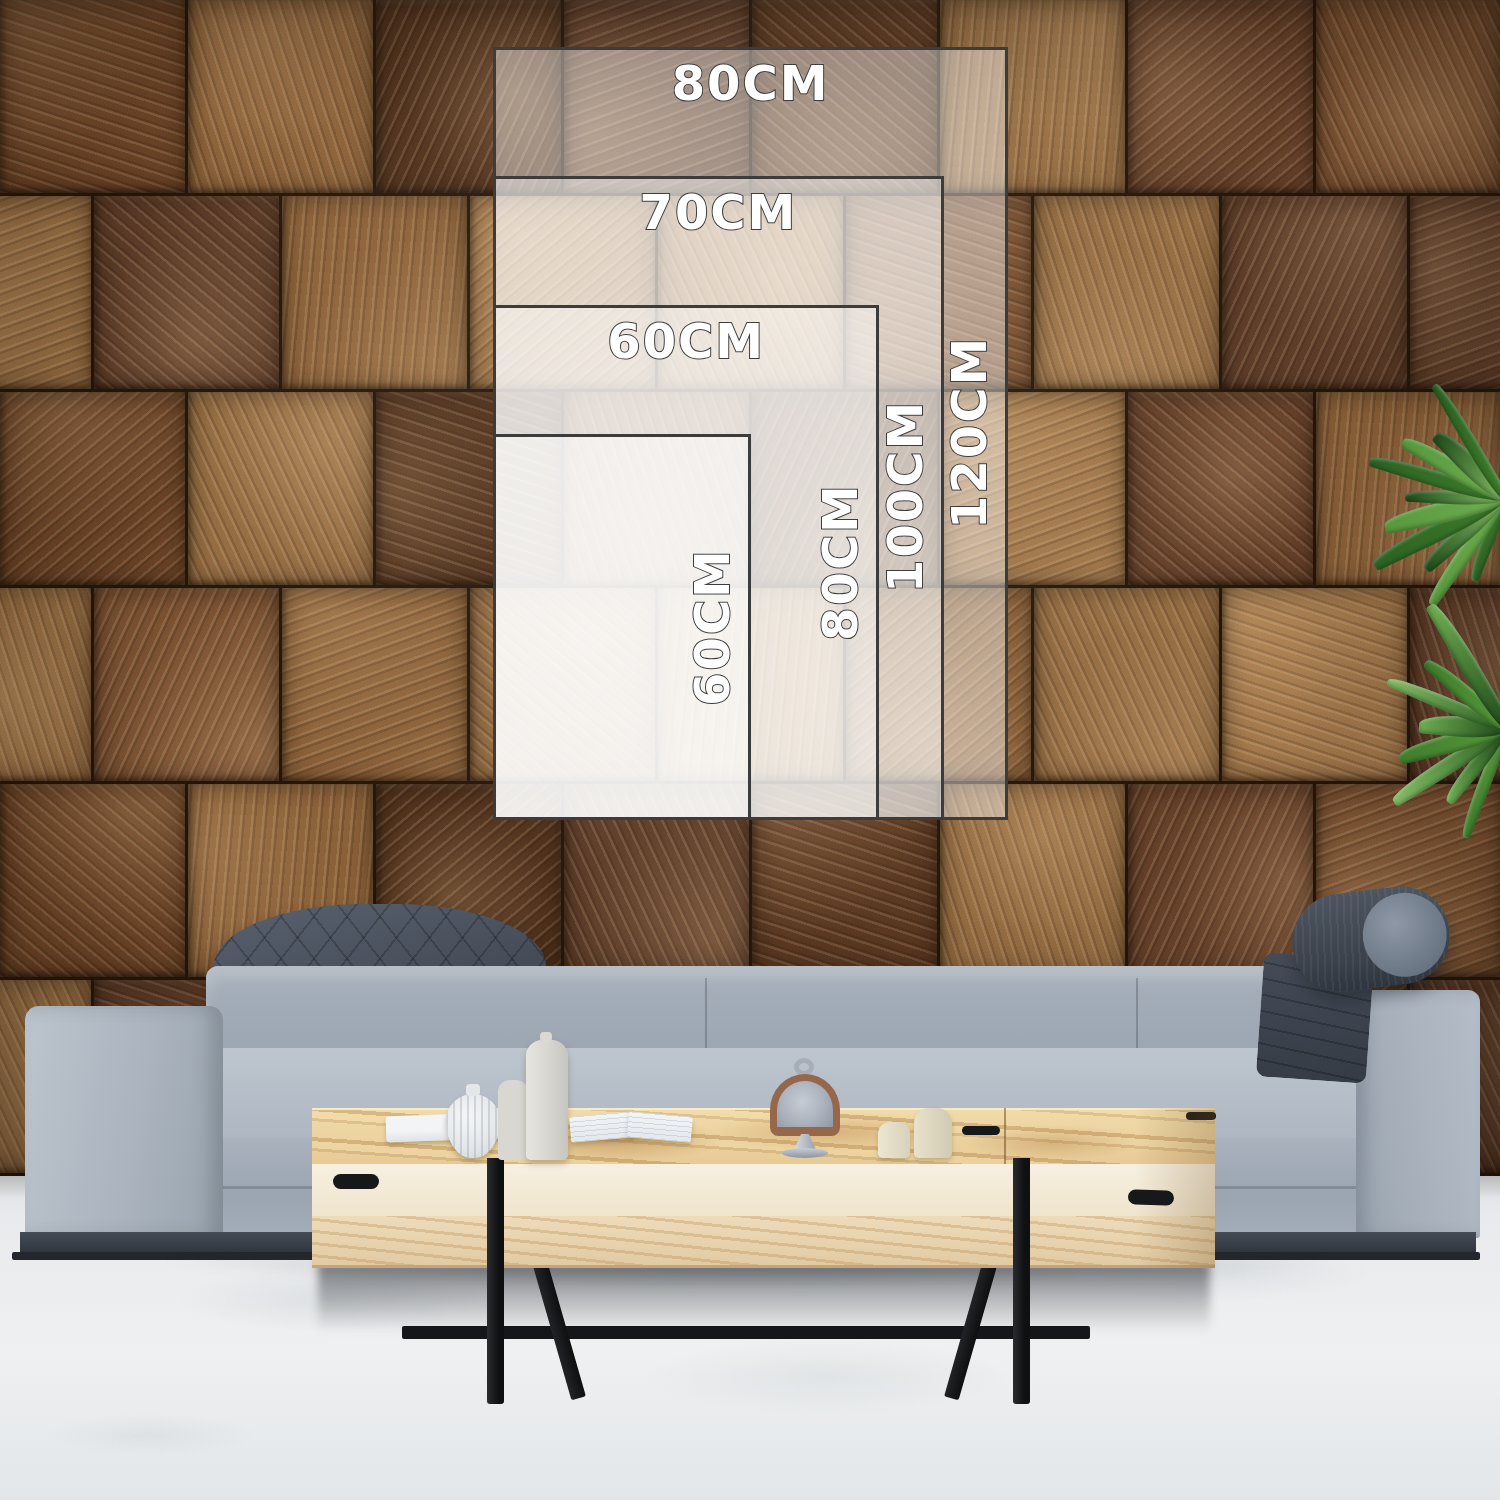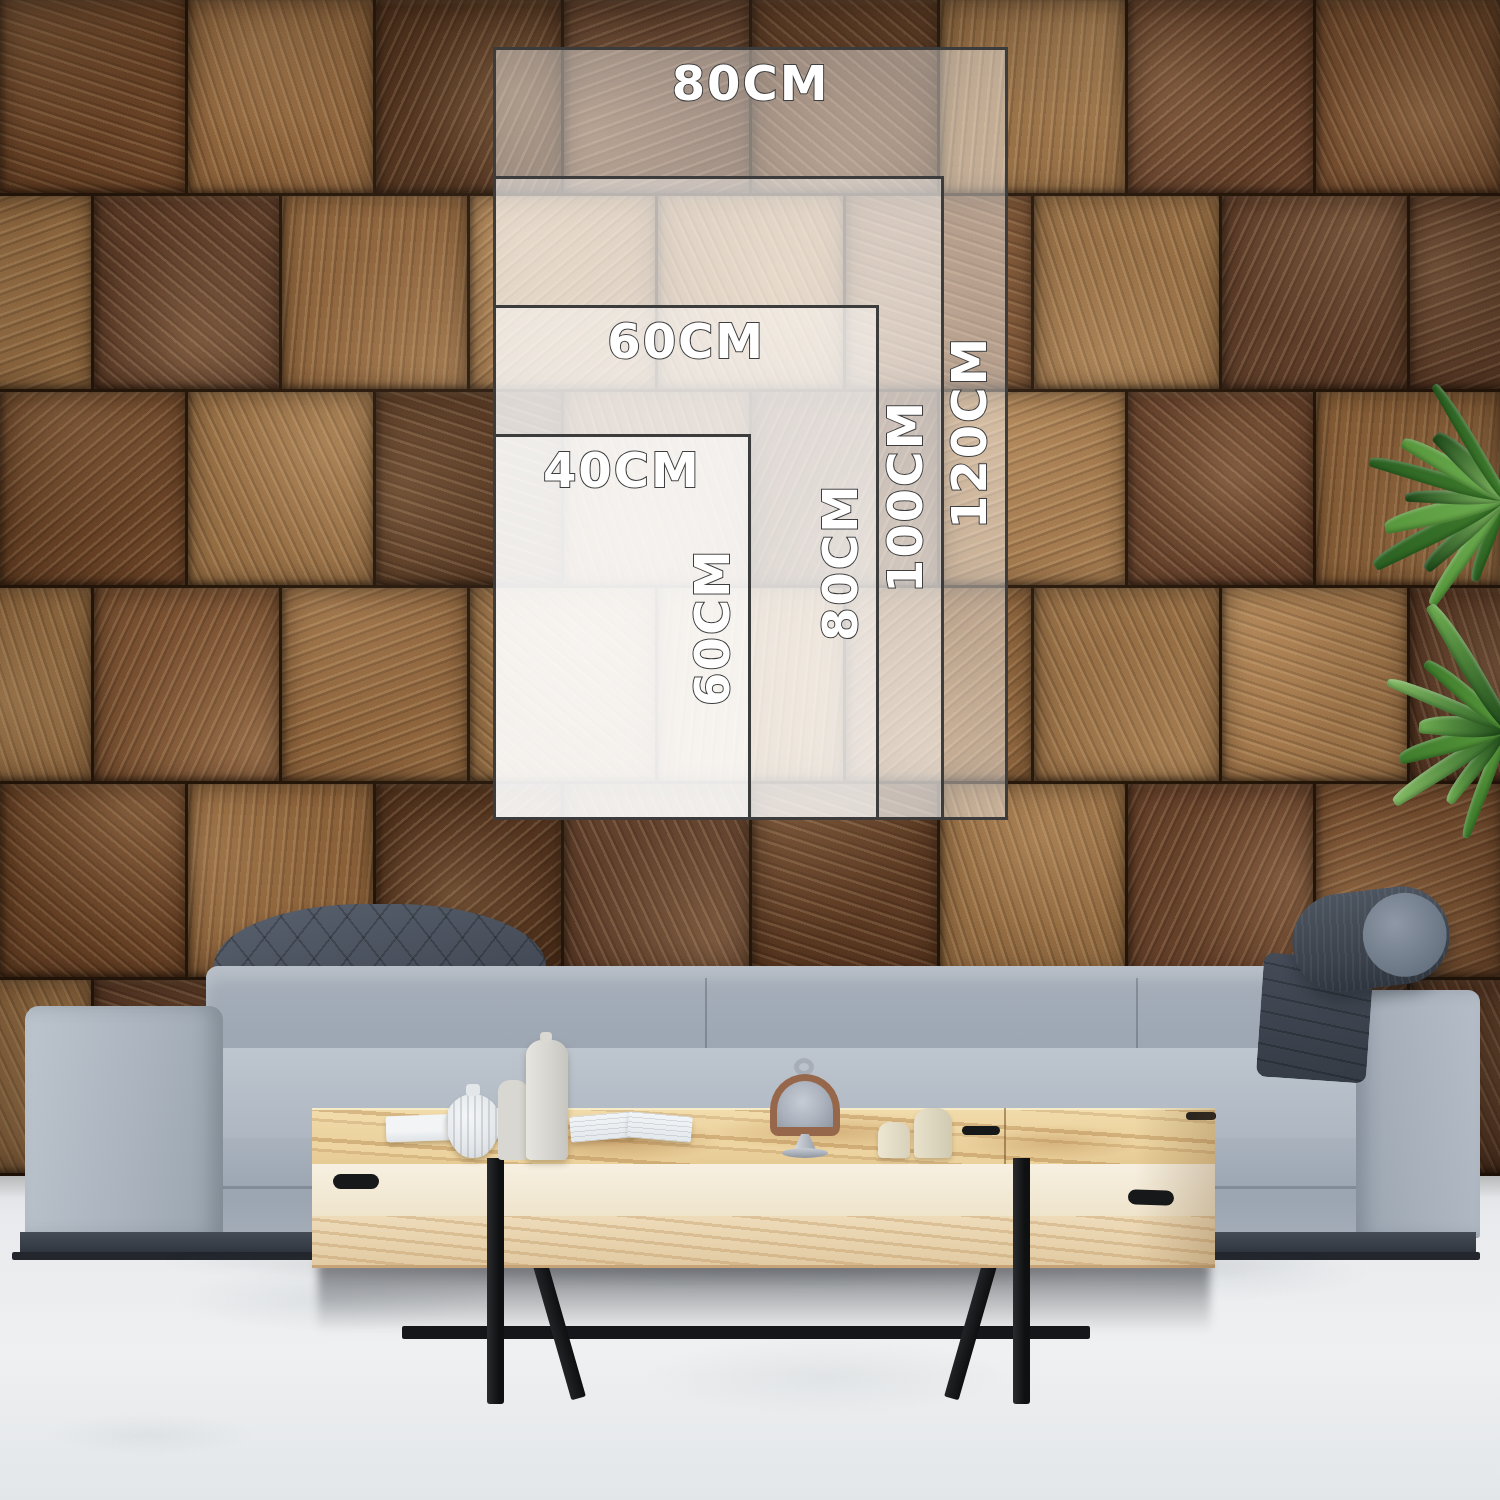--- a/index.html
+++ b/index.html
@@ -219,28 +219,28 @@
     </div>
 
   <div class="floor"></div>
 
   <div class="size-guide">
     <div class="size-rect" style="left: 493px; top: 47.2px; width: 515.2px; height: 772.8px; background: rgba(255, 255, 255, 0.42); border-color: rgb(60, 60, 60);">
       <div class="w-label" style="color: rgb(255, 255, 255); -webkit-text-stroke: 2px rgb(62, 62, 62);">80CM</div>
       <div class="h-label" style="color: rgb(255, 255, 255); -webkit-text-stroke: 2px rgb(62, 62, 62);">120CM</div>
     </div>
     <div class="size-rect" style="left: 493px; top: 176px; width: 450.8px; height: 644px; background: rgba(255, 255, 255, 0.42); border-color: rgb(60, 60, 60);">
+      <div class="w-label" style="color: rgb(255, 255, 255); -webkit-text-stroke: 2px rgb(62, 62, 62);">70CM</div>
       <div class="h-label" style="color: rgb(255, 255, 255); -webkit-text-stroke: 2px rgb(62, 62, 62);">100CM</div>
     </div>
     <div class="size-rect" style="left: 493px; top: 304.8px; width: 386.4px; height: 515.2px; background: rgba(255, 255, 255, 0.42); border-color: rgb(60, 60, 60);">
       <div class="w-label" style="color: rgb(255, 255, 255); -webkit-text-stroke: 2px rgb(62, 62, 62);">60CM</div>
       <div class="h-label" style="color: rgb(255, 255, 255); -webkit-text-stroke: 2px rgb(62, 62, 62);">80CM</div>
     </div>
     <div class="size-rect" style="left: 493px; top: 433.6px; width: 257.6px; height: 386.4px; background: rgba(255, 255, 255, 0.52); border-color: rgb(60, 60, 60);">
-      <div class="w-label" style="color: rgb(255, 255, 255); -webkit-text-stroke: 2px rgb(62, 62, 62);">40CM</div>
       <div class="h-label" style="color: rgb(255, 255, 255); -webkit-text-stroke: 2px rgb(62, 62, 62);">60CM</div>
     </div>
   </div>
 
   <div class="plant">
       <div class="leaf" style="width: 86px; height: 13px; left: 1418px; top: 493.5px; transform: rotate(-68deg); background: linear-gradient(90deg, rgb(44, 97, 35), rgb(63, 125, 44));"></div>
       <div class="leaf" style="width: 127px; height: 15px; left: 1377px; top: 492.5px; transform: rotate(-53.7778deg); background: linear-gradient(90deg, rgb(88, 152, 60), rgb(111, 174, 82));"></div>
       <div class="leaf" style="width: 104px; height: 17px; left: 1400px; top: 491.5px; transform: rotate(-39.5556deg); background: linear-gradient(90deg, rgb(31, 74, 26), rgb(134, 189, 102));"></div>
       <div class="leaf" style="width: 145px; height: 19px; left: 1359px; top: 490.5px; transform: rotate(-25.3333deg); background: linear-gradient(90deg, rgb(44, 97, 35), rgb(63, 125, 44));"></div>
       <div class="leaf" style="width: 122px; height: 21px; left: 1382px; top: 489.5px; transform: rotate(-11.1111deg); background: linear-gradient(90deg, rgb(88, 152, 60), rgb(111, 174, 82));"></div>

